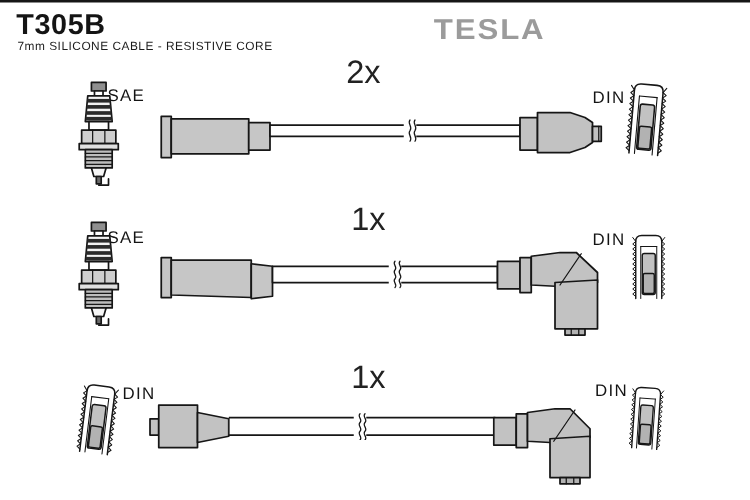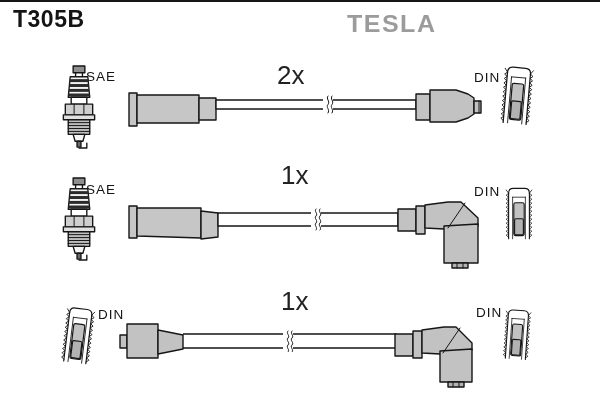--- a/index.html
+++ b/index.html
@@ -67,23 +67,24 @@
         <rect class="fill-term sk" x="14.5" y="41" width="11" height="20" rx="1.5"></rect>
         <path class="nofill skz" d="M7,9 l-3,2.5 l3,2.5 l-3,2.5 l3,2.5 l-3,2.5 l3,2.5 l-3,2.5 l3,2.5 l-3,2.5 l3,2.5 l-3,2.5 l3,2.5 l-3,2.5 l3,2.5 l-3,2.5 l3,2.5 l-3,2.5 l3,2.5 l-3,2.5 l3,2.5 l-3,2.5 l3,2.5"></path>
         <path class="nofill skz" d="M33,9 l3,2.5 l-3,2.5 l3,2.5 l-3,2.5 l3,2.5 l-3,2.5 l3,2.5 l-3,2.5 l3,2.5 l-3,2.5 l3,2.5 l-3,2.5 l3,2.5 l-3,2.5 l3,2.5 l-3,2.5 l3,2.5 l-3,2.5 l3,2.5 l-3,2.5 l3,2.5 l-3,2.5"></path>
         <path class="nofill skz" d="M7,9 l-3,-4 M33,9 l3,-4"></path>
       </symbol>
     </defs>
   </svg>
 
   <div class="topline"></div>
   <div class="pn">T305B</div>
+  <div class="sub">7mm SILICONE CABLE - RESISTIVE CORE</div>
   <div class="brand">TESLA</div>
 
-  <div class="qty" style="left:277px;top:60px">2x</div>
+  <div class="qty" style="left:277px;top:42px">2x</div>
   <div class="lbl" style="left:86px;top:69px">SAE</div>
   <svg class="abs" style="left:56px;top:64px" width="46" height="86">
       <use href="#sym-plug"></use>
     </svg>
 
   <svg class="abs" style="left:128px;top:84px" width="356" height="48" viewBox="0 0 356 48">
     <g>
       <rect class="fill-boot sk" x="1" y="9" width="8" height="33"></rect>
       <rect class="fill-boot sk" x="9" y="11" width="62" height="28"></rect>
       <rect class="fill-boot sk" x="71" y="14" width="17" height="22"></rect>

